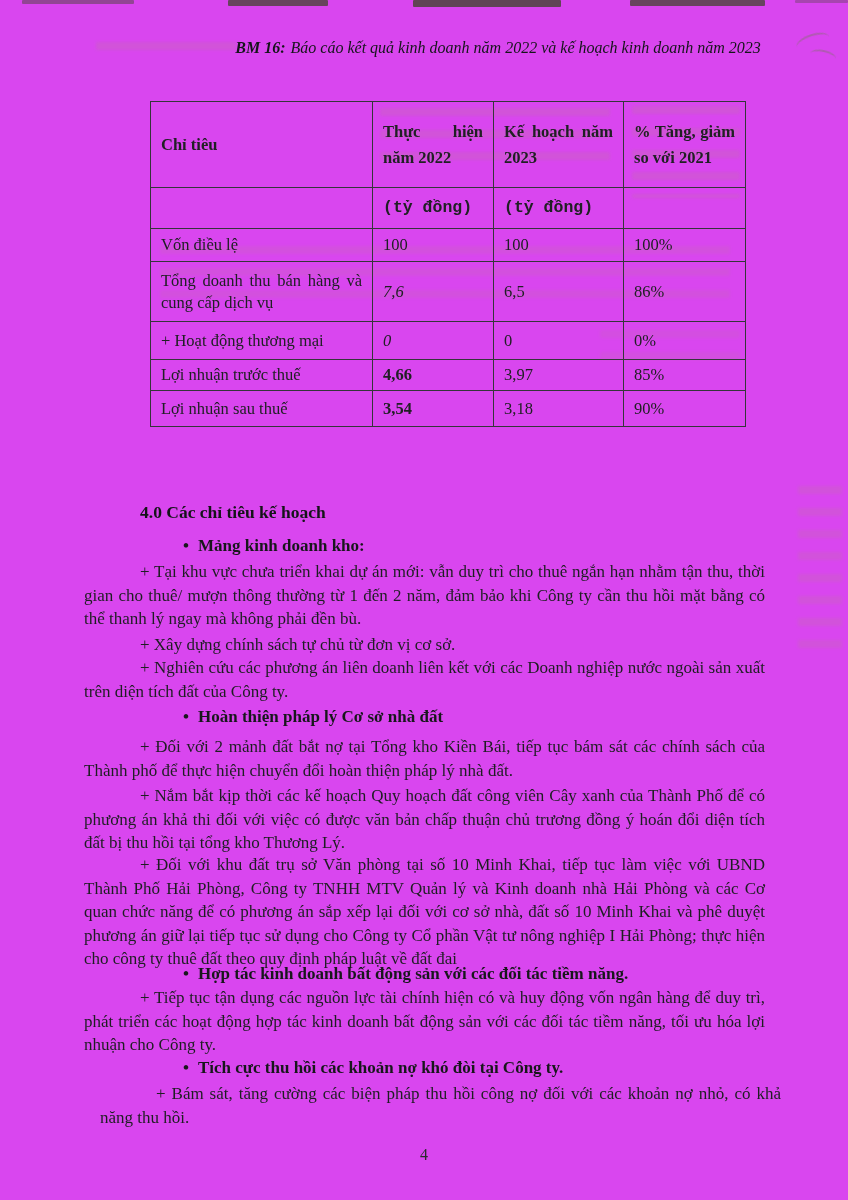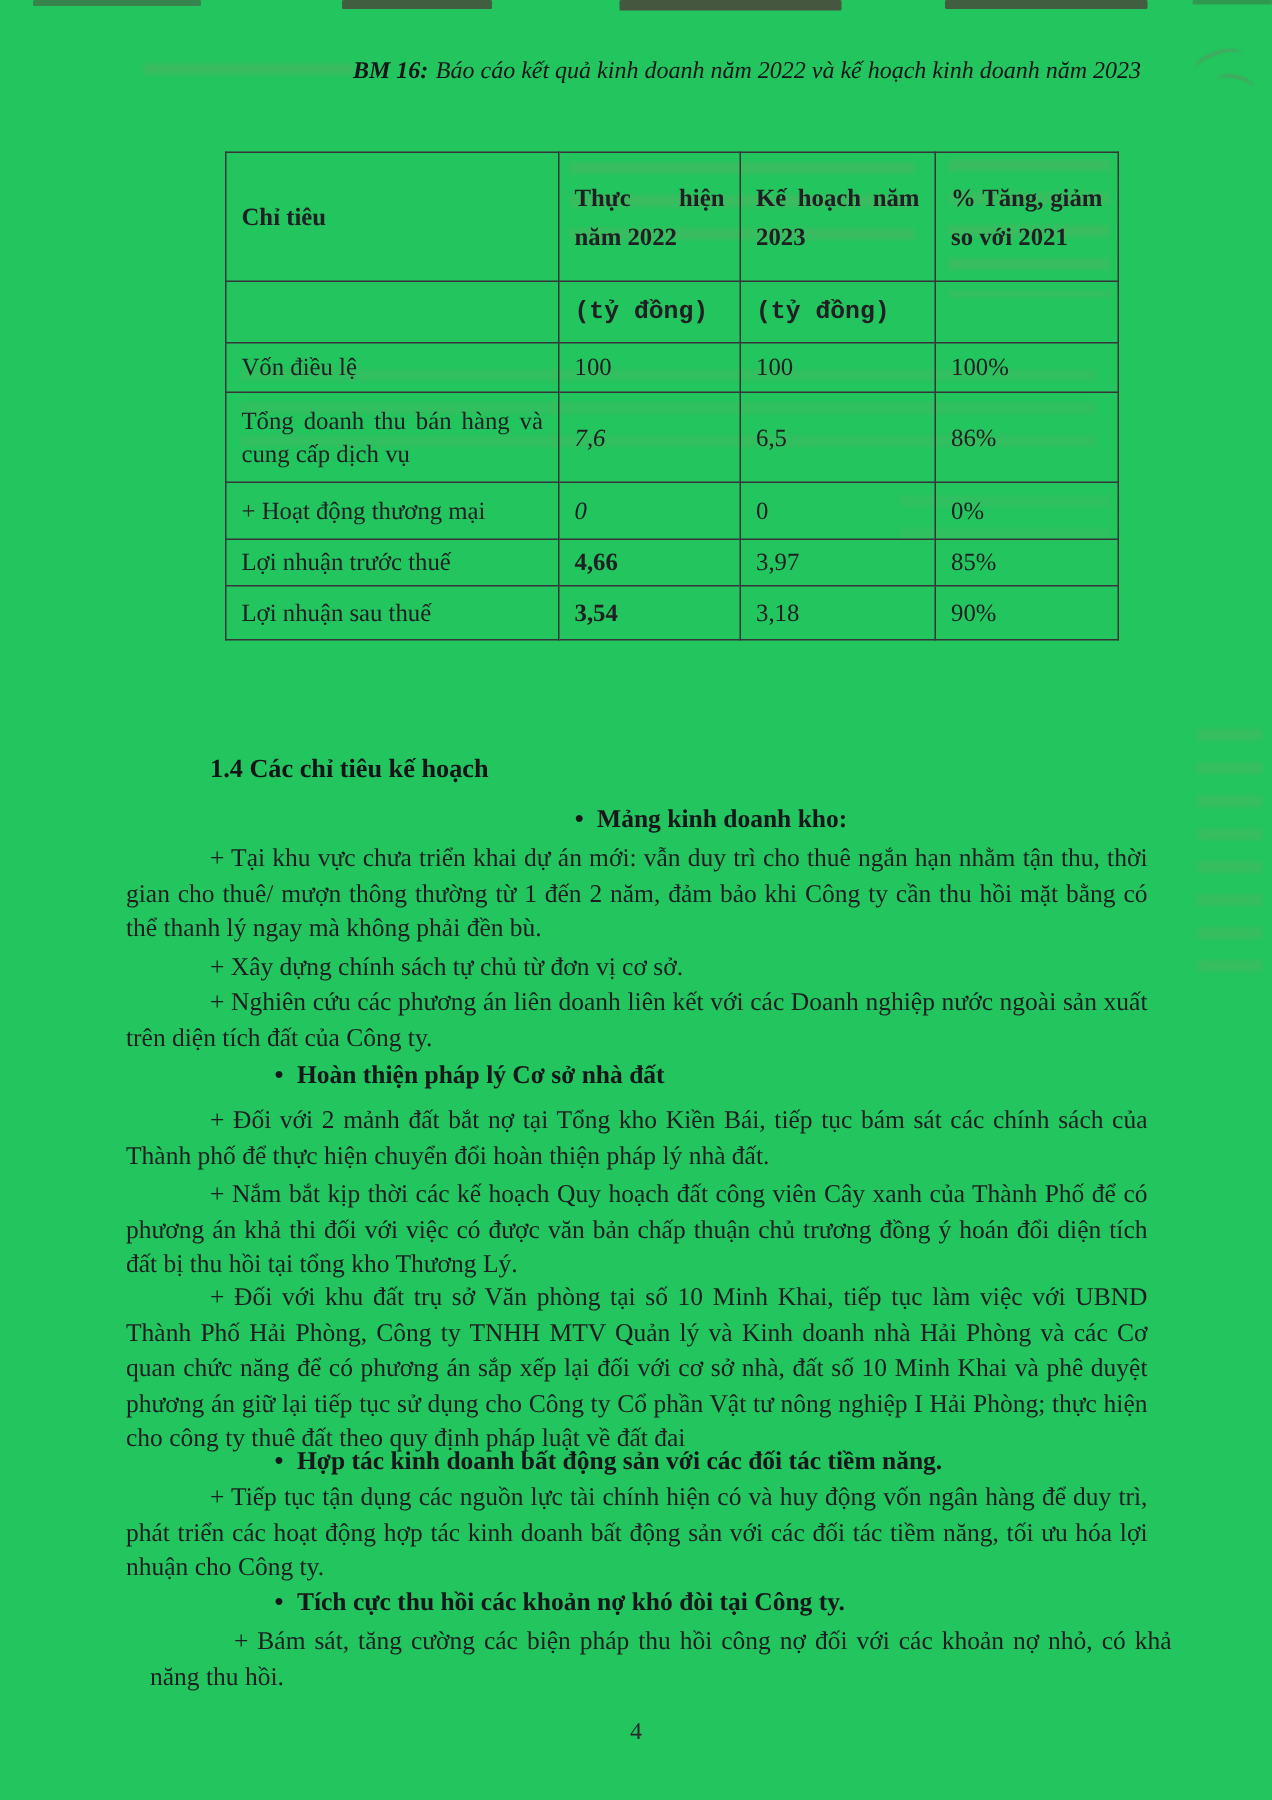--- a/index.html
+++ b/index.html
@@ -1,18 +1,18 @@
 <!DOCTYPE html>
 <html><head>
 <meta charset="utf-8">
 <style>
   html,body{margin:0;padding:0;background:#888;}
   .page{
     position:relative;width:848px;height:1200px;margin:0 auto;
-    background:#22c55e;
+    background:#d946ef;
     overflow:hidden;
     font-family:"Liberation Serif","DejaVu Serif",serif;
     color:#1f1f23;
   }
   
   .strip{position:absolute;background:#4b443a;border-radius:1px;}
   .bleed{
     position:absolute;
     background:repeating-linear-gradient(180deg, rgba(172,150,104,0.30) 0 8px, rgba(0,0,0,0) 8px 22px);
     filter:blur(1.4px);
@@ -126,23 +126,23 @@
       </tr>
       <tr class="r5">
         <td class="lbl">Lợi nhuận sau thuế</td>
         <td class="val bd">3,54</td>
         <td class="val">3,18</td>
         <td class="val">90%</td>
       </tr>
     </tbody>
   </table>
 
-  <div class="blk sec-heading" style="top:502px;">1.4 Các chỉ tiêu kế hoạch</div>
+  <div class="blk sec-heading" style="top:502px;">4.0 Các chỉ tiêu kế hoạch</div>
 
-  <div class="blk bullet" style="top:536px;text-align:center;"><span class="dot">•</span><span>Mảng kinh doanh kho:</span></div>
+  <div class="blk bullet" style="top:536px;"><span class="dot">•</span><span>Mảng kinh doanh kho:</span></div>
 
   <div class="blk para" style="top:560px;">+ Tại khu vực chưa triển khai dự án mới: vẫn duy trì cho thuê ngắn hạn nhằm tận thu, thời gian cho thuê/ mượn thông thường từ 1 đến 2 năm, đảm bảo khi Công ty cần thu hồi mặt bằng có thể thanh lý ngay mà không phải đền bù.</div>
 
   <div class="blk para" style="top:633px;">+ Xây dựng chính sách tự chủ từ đơn vị cơ sở.</div>
 
   <div class="blk para" style="top:656px;">+ Nghiên cứu các phương án liên doanh liên kết với các Doanh nghiệp nước ngoài sản xuất trên diện tích đất của Công ty.</div>
 
   <div class="blk bullet" style="top:707px;"><span class="dot">•</span><span>Hoàn thiện pháp lý Cơ sở nhà đất</span></div>
 
   <div class="blk para" style="top:735px;">+ Đối với 2 mảnh đất bắt nợ tại Tổng kho Kiền Bái, tiếp tục bám sát các chính sách của Thành phố để thực hiện chuyển đổi hoàn thiện pháp lý nhà đất.</div>

